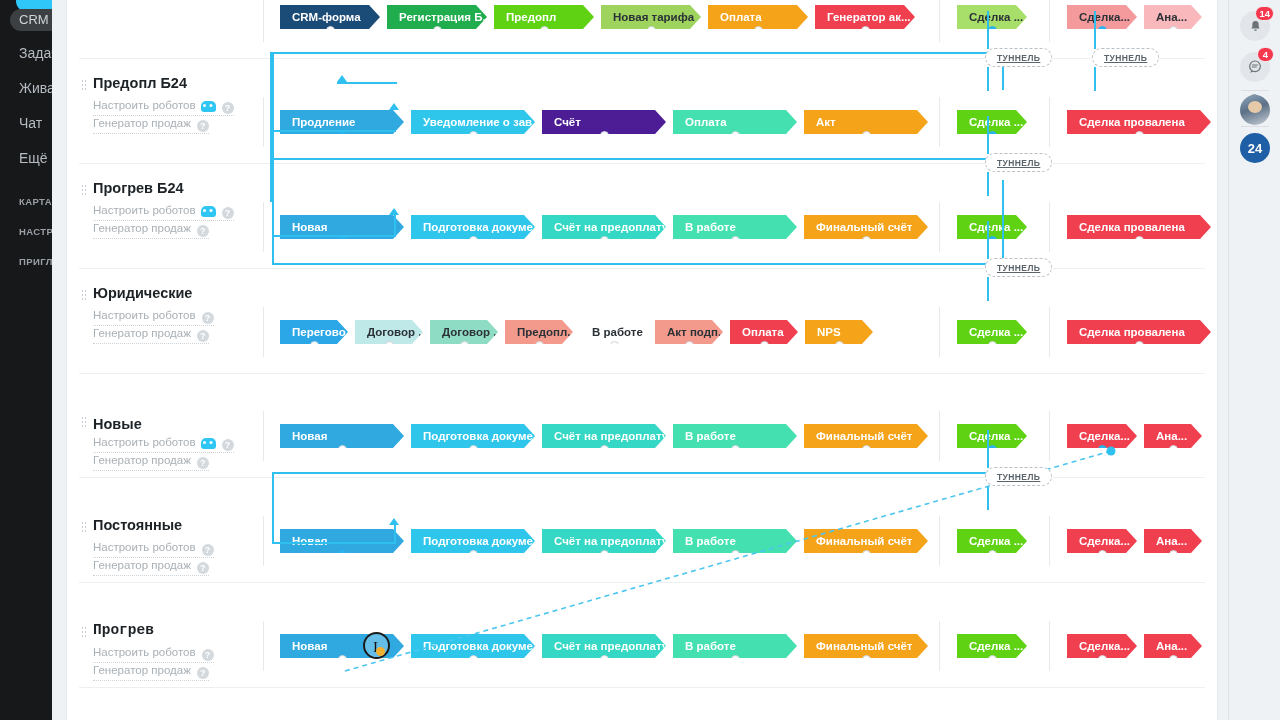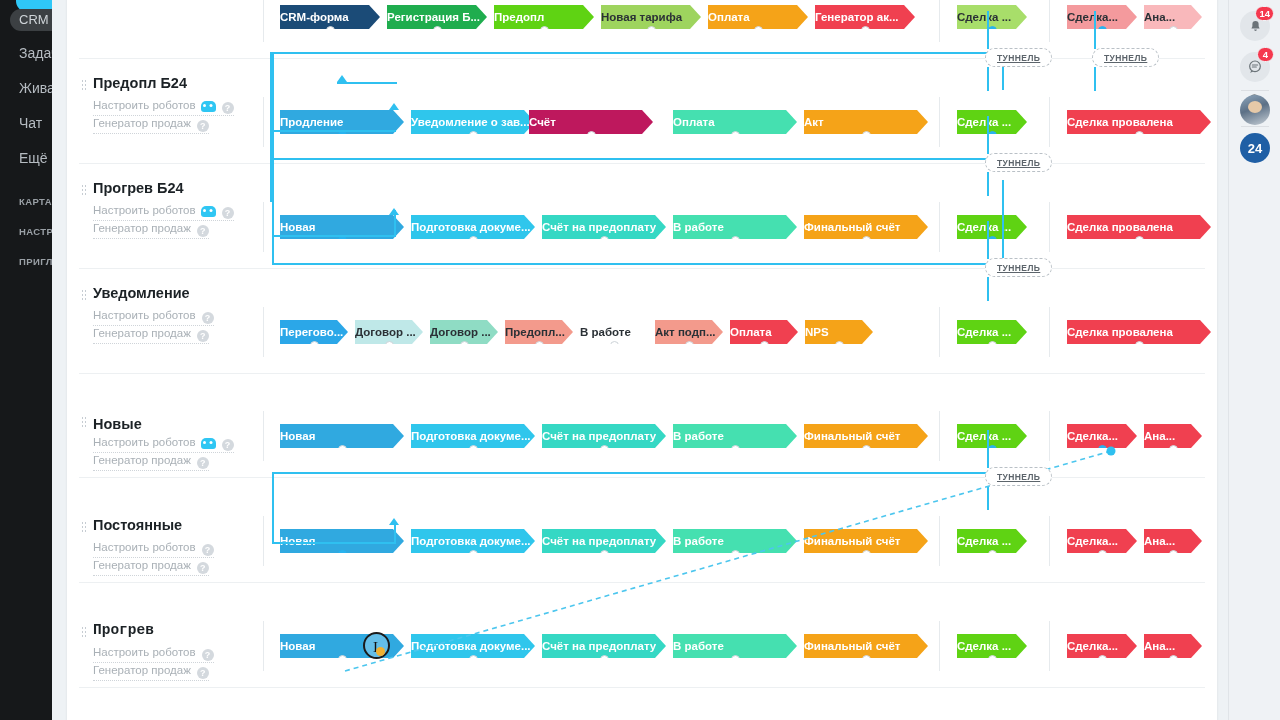--- a/index.html
+++ b/index.html
@@ -111,21 +111,21 @@
     display:inline-block; vertical-align:-2px; margin-left:6px;
     width:12px;height:12px;border-radius:50%;background:#d4d9de;
     color:#fff; font-size:9px; line-height:12px; text-align:center;
     font-weight:bold;
   }
   .head-vrule{ position:absolute; width:1px; background:#e6eaed; left:196px;}
 
   
   .stage{
     position:absolute; height:24px; display:flex; align-items:center;
-    color:#fff; font-size:11.5px; font-weight:bold;
+    padding-left:12px; color:#fff; font-size:11.5px; font-weight:bold;
     white-space:nowrap; overflow:hidden;
     clip-path:polygon(0 0, calc(100% - 11px) 0, 100% 50%, calc(100% - 11px) 100%, 0 100%);
   }
   .stage.dark-text{ color:#2b3136; }
   .stage.plain{ background:transparent !important; clip-path:none; color:#2b3136; }
   .stage .dot{
     position:absolute; bottom:-6px; left:50%; margin-left:-17px;
     width:9px; height:9px; border-radius:50%;
     background:#fff; border:1.5px solid #cdd3d8;
   }
@@ -269,21 +269,21 @@
         </div>
         <div class="head-vrule" style="top: 127px; height: 50px;"></div>
         <div class="stage" style="left: 213px; top: 140px; width: 124px; background: rgb(48, 169, 224);">
           <span>Продление</span>
           <span class="dot active" style="margin-left: -4.5px; left: 50%;"></span>
         </div>
         <div class="stage" style="left: 344px; top: 140px; width: 124px; background: rgb(47, 198, 236);">
           <span>Уведомление о зав...</span>
           <span class="dot" style="margin-left: -4.5px; left: 50%;"></span>
         </div>
-        <div class="stage" style="left: 462px; top: 140px; width: 124px; background: #be185d;">
+        <div class="stage" style="left: 475px; top: 140px; width: 124px; background: #4c1d95;">
           <span>Счёт</span>
           <span class="dot" style="margin-left: -4.5px; left: 50%;"></span>
         </div>
         <div class="stage" style="left: 606px; top: 140px; width: 124px; background: rgb(69, 224, 176);">
           <span>Оплата</span>
           <span class="dot" style="margin-left: -4.5px; left: 50%;"></span>
         </div>
         <div class="stage" style="left: 737px; top: 140px; width: 124px; background: rgb(245, 163, 24);">
           <span>Акт</span>
           <span class="dot" style="margin-left: -4.5px; left: 50%;"></span>
@@ -332,21 +332,21 @@
           <span class="dot active" style="margin-left: -4.5px; left: 50%;"></span>
         </div>
         <div class="col-sep" style="left: 982px; top: 232px; height: 50px;"></div>
         <div class="stage" style="left: 1000px; top: 245px; width: 144px; background: rgb(240, 64, 80);">
           <span>Сделка провалена</span>
           <span class="dot" style="margin-left: -4.5px; left: 50%;"></span>
         </div>
         <div class="row-divider" style="top: 298px;"></div>
         <div class="row-head" style="top: 315px;">
           <div class="grip"></div>
-          <div class="row-title" style="top: 0px;">Уведомление</div>
+          <div class="row-title" style="top: 0px;">Юридические</div>
           <div class="row-link" style="top: 24px;"><span>Настроить роботов</span><span class="qmark">?</span></div>
           <div class="row-link" style="top: 42px;"><span>Генератор продаж</span><span class="qmark">?</span></div>
         </div>
         <div class="head-vrule" style="top: 337px; height: 50px;"></div>
         <div class="stage" style="left: 213px; top: 350px; width: 68px; background: rgb(43, 167, 232);">
           <span>Перегово...</span>
           <span class="dot" style="margin-left: -4.5px; left: 50%;"></span>
         </div>
         <div class="stage dark-text" style="left: 288px; top: 350px; width: 68px; background: rgb(191, 232, 232);">
           <span>Договор ...</span>

